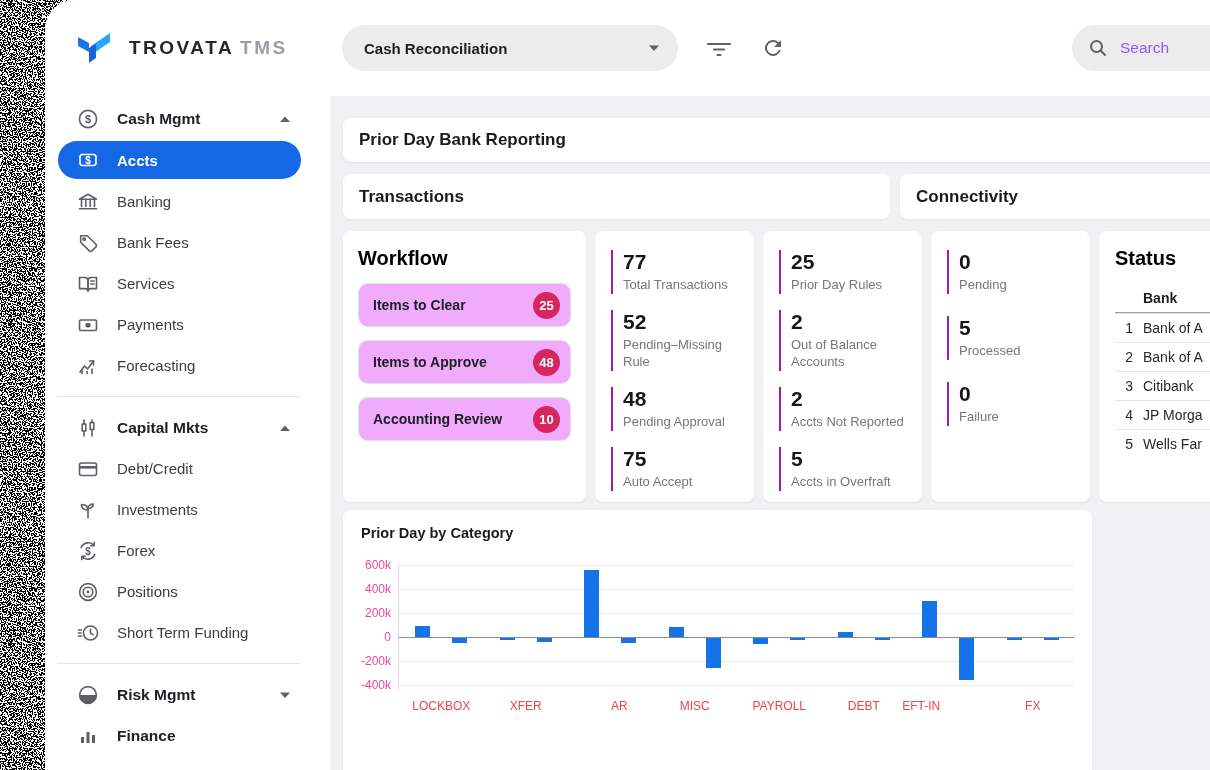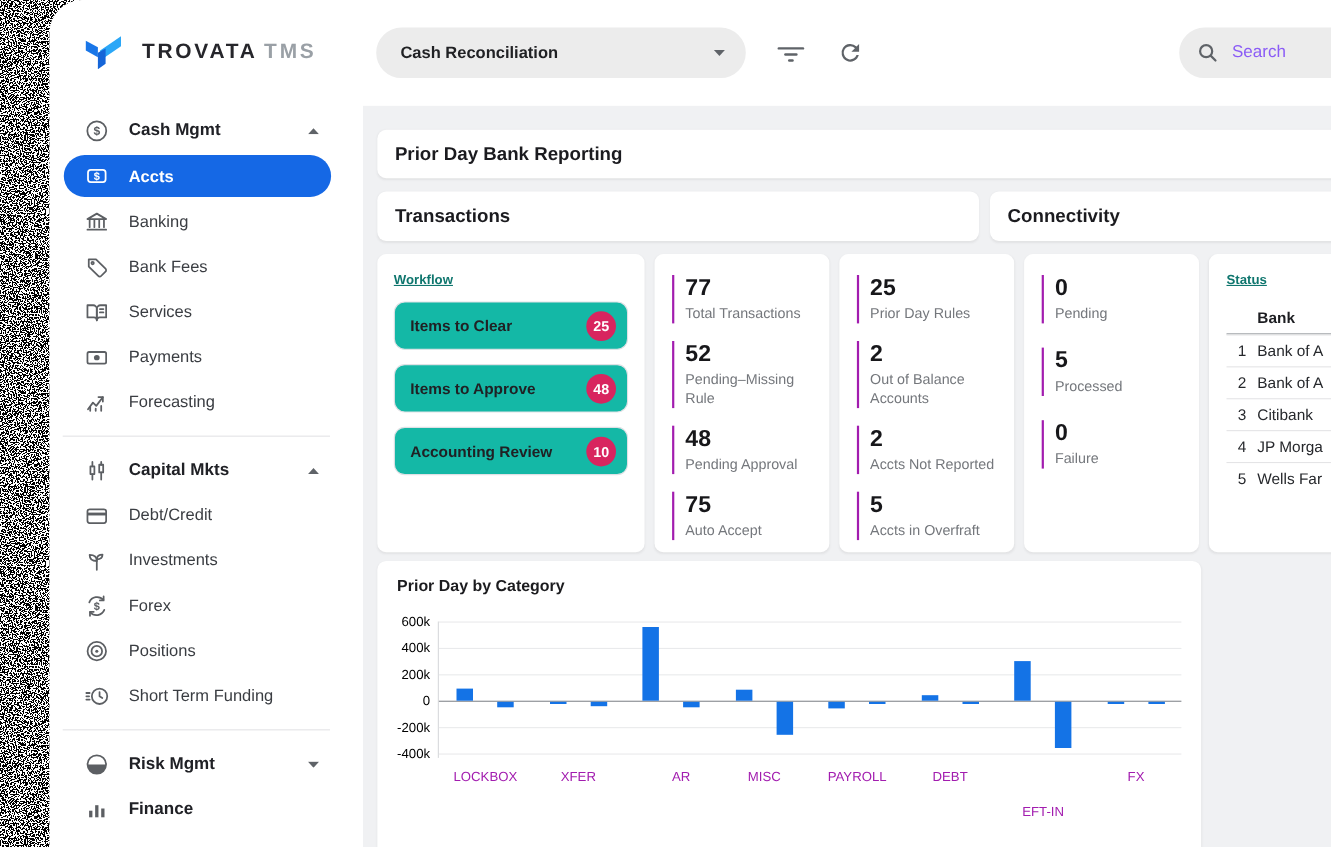--- a/index.html
+++ b/index.html
@@ -53,22 +53,22 @@
   .h-big { font-size:17px; font-weight:700; color:#1b1b1f; }
   .section-row { display:flex; gap:10px; margin-top:12px; }
   .sec-header { height:45px; display:flex; align-items:center; padding:0 16px; }
   .transactions-header { width:579px; }
   .connectivity-header { width:330px; flex:none; }
 
   .cards-row { display:flex; gap:9px; margin-top:12px; height:271px; }
 
   
   .wf-card { width:243px; flex:none; padding:16px 15px; }
-  .h-med { font-size:12px; font-weight:700; color:#0f766e;text-decoration:underline; }
-  .wf-item { height:44px; border:1px solid #dfe1e5; border-radius:10px; background:#14b8a6;
+  .h-med { font-size:20px; font-weight:700; color:#000000; }
+  .wf-item { height:44px; border:1px solid #dfe1e5; border-radius:10px; background:#f0abfc;
              display:flex; align-items:center; justify-content:space-between;
              padding:0 10px 0 14px; margin-top:13px; cursor:pointer; }
   .wf-item:first-of-type { margin-top:17px; }
   .wf-label { font-size:14px; font-weight:700; color:#202124; }
   .badge { width:27px; height:27px; border-radius:50%; background:#d8255f; color:#fff;
            font-size:13px; font-weight:700; display:flex; align-items:center; justify-content:center; }
 
   
   .stat-card { width:159px; flex:none; padding:19px 12px 0 16px; }
   .stat { border-left:2px solid #a21caf; padding-left:10px; margin-bottom:16px; }
@@ -81,26 +81,26 @@
   .status-table { margin-top:14px; width:240px; font-size:14px; color:#26282c; }
   .st-row { height:29px; display:flex; align-items:center; border-top:1px solid #e4e4e6; }
   .st-head { border-top:none; border-bottom:1px solid #9b9ea3; font-weight:700; color:#1d1e22; }
   .st-num { width:28px; text-align:right; padding-right:10px; flex:none; }
   .st-head .st-num { visibility:hidden; }
 
   
   .chart-card { margin-top:8px; width:749px; height:300px; padding:15px 18px; position:relative; }
   .chart-title { font-size:14.5px; font-weight:700; color:#1b1b1e; }
   .plot-wrap { position:relative; margin-top:24px; height:170px; }
-  .ytick { position:absolute; left:0; width:30px; text-align:right; font-size:12px; color:#000000; }
+  .ytick { position:absolute; left:0; width:30px; text-align:right; font-size:12px; color:#ec4899; }
   .plot { position:absolute; left:37px; top:0; width:676px; height:124px; border-left:1px solid #d7d9dc; }
   .gridline { position:absolute; left:0; right:0; height:1px; background:#e9eaec; }
   .gridline.zero { background:#86898e; }
   .bar { position:absolute; width:15px; }
-  .cat-label { position:absolute; top:134px; width:85px; text-align:center; font-size:12px; color:#a21caf; }
+  .cat-label { position:absolute; top:134px; width:85px; text-align:center; font-size:12px; color:#ef4444; }
   .legend { position:absolute; left:17px; top:244px; display:flex; align-items:flex-end; gap:8px;margin-top:24px; }
   .legend-swatch { width:13px; height:13px; border-radius:3px; }
   .legend-label { font-size:12.5px; color:#202124; }
 </style>
 </head>
 <body>
 
 <svg class="noise-layer" width="1210" height="770">
   <defs>
     <filter id="noiseF" x="0" y="0" width="100%" height="100%">
@@ -494,21 +494,21 @@
               <div class="bar" style="background: rgb(20, 115, 230); height: 30px; left: 306.75px; top: 73px;"></div>
               <div class="cat-label" style="left: 253.5px; width: 84.5px;">MISC</div>
               <div class="bar" style="background: rgb(20, 115, 230); height: 6px; left: 354.25px; top: 73px;"></div>
               <div class="bar" style="background: rgb(20, 115, 230); height: 2px; left: 391.25px; top: 73px;"></div>
               <div class="cat-label" style="left: 338px; width: 84.5px; text-align: center;">PAYROLL</div>
               <div class="bar" style="background: rgb(20, 115, 230); height: 4.8px; left: 438.75px; top: 67.2px;"></div>
               <div class="bar" style="background: rgb(20, 115, 230); height: 2px; left: 475.75px; top: 73px;"></div>
               <div class="cat-label" style="left: 422.5px; width: 84.5px;">DEBT</div>
               <div class="bar" style="background: rgb(20, 115, 230); height: 36px; left: 523.25px; top: 36px;"></div>
               <div class="bar" style="background: rgb(20, 115, 230); height: 42px; left: 560.25px; top: 73px;"></div>
-              <div class="cat-label" style="left: 507px; width: 84.5px; margin-top: 32px;">EFT-IN</div>
+              <div class="cat-label" style="left: 480px; width: 84.5px;">EFT-IN</div>
               <div class="bar" style="background: rgb(20, 115, 230); height: 2px; left: 607.75px; top: 73px;"></div>
               <div class="bar" style="background: rgb(20, 115, 230); height: 2px; left: 644.75px; top: 73px;"></div>
               <div class="cat-label" style="left: 591.5px; width: 84.5px;">FX</div>
             </div>
           <div id="chart-yticks">
               <div class="ytick" style="top: -7px;">600k</div>
               <div class="ytick" style="top: 17px;">400k</div>
               <div class="ytick" style="top: 41px;">200k</div>
               <div class="ytick" style="top: 65px;">0</div>
               <div class="ytick" style="top: 89px;">-200k</div>

